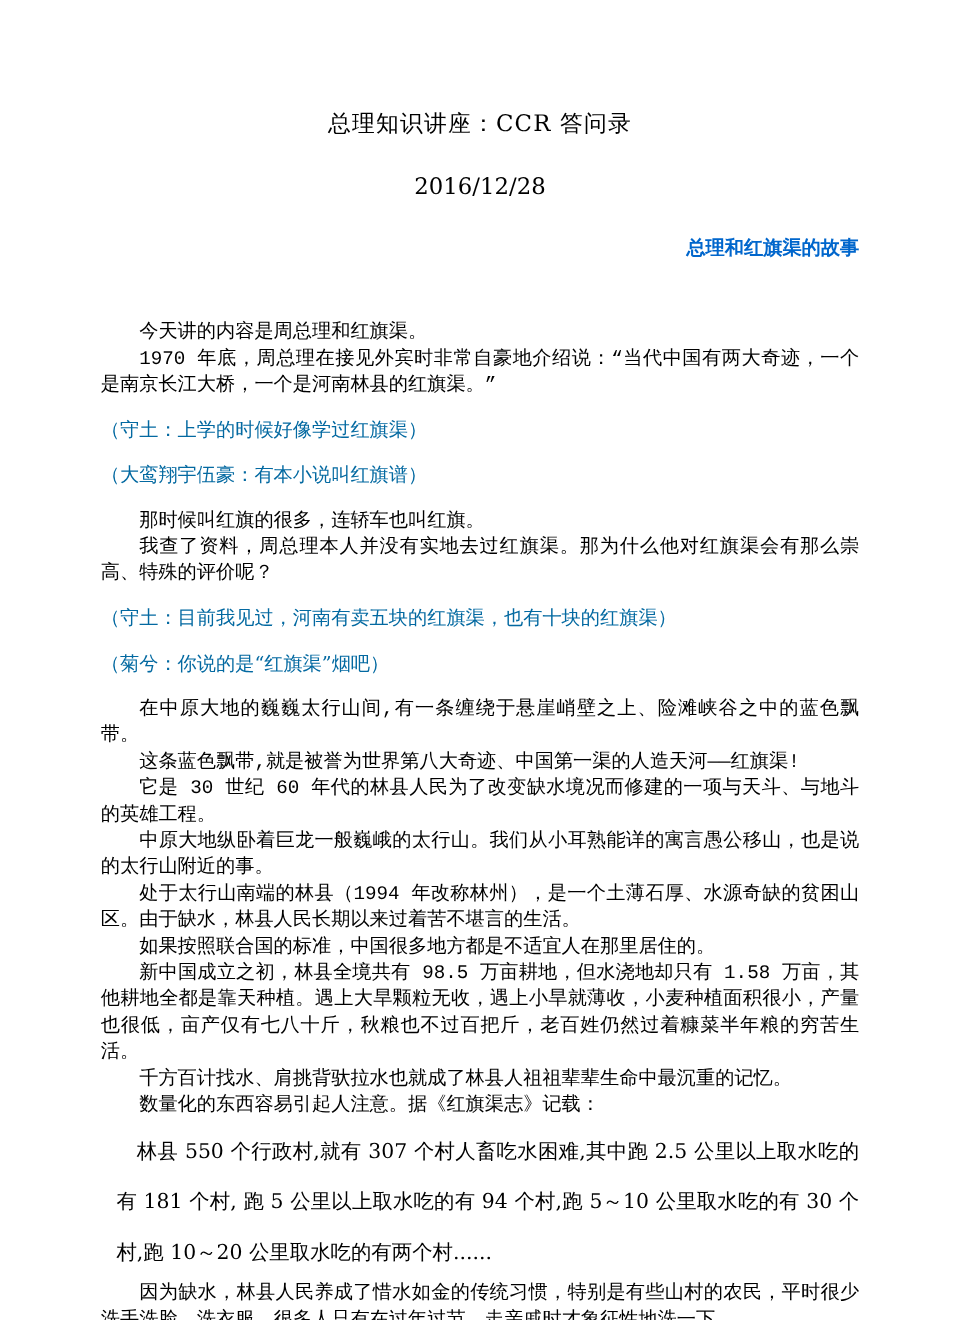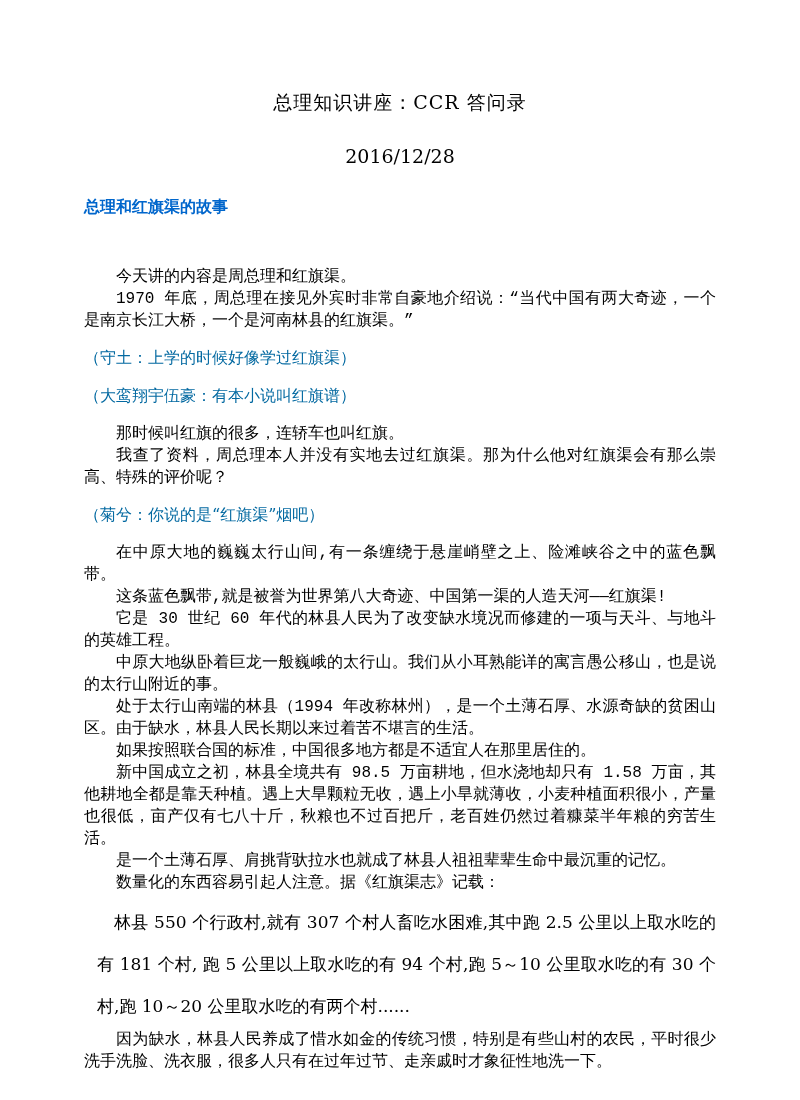--- a/index.html
+++ b/index.html
@@ -29,21 +29,21 @@
     margin: 0 0 29px 0;
   }
   .doc-date {
     font-size: 19px;
     text-align: center;
     margin: 0 0 30px 0;
   }
   .doc-subtitle {
     font-size: 16px;
     font-weight: bold;
-    text-align: left;
+    text-align: right;
     color: #0066cc;
     margin: 0 0 48px 0;
   }
   p.body-para {
     font-size: 16px;
     line-height: 22px;
     margin: 0;
     text-indent: 2em;
     text-align: justify;
     font-family: Liberation Mono, monospace;
@@ -77,29 +77,30 @@
 
   <p class="body-para">今天讲的内容是周总理和红旗渠。</p>
   <p class="body-para">1970 年底，周总理在接见外宾时非常自豪地介绍说：“当代中国有两大奇迹，一个是南京长江大桥，一个是河南林县的红旗渠。”</p>
 
   <p class="reader-comment">（守土：上学的时候好像学过红旗渠）</p>
   <p class="reader-comment">（大鸾翔宇伍豪：有本小说叫红旗谱）</p>
 
   <p class="body-para">那时候叫红旗的很多，连轿车也叫红旗。</p>
   <p class="body-para">我查了资料，周总理本人并没有实地去过红旗渠。那为什么他对红旗渠会有那么崇高、特殊的评价呢？</p>
 
+  <p class="reader-comment">（守土：目前我见过，河南有卖五块的红旗渠，也有十块的红旗渠）</p>
   <p class="reader-comment">（菊兮：你说的是“红旗渠”烟吧）</p>
 
   <p class="body-para">在中原大地的巍巍太行山间,有一条缠绕于悬崖峭壁之上、险滩峡谷之中的蓝色飘带。</p>
   <p class="body-para">这条蓝色飘带,就是被誉为世界第八大奇迹、中国第一渠的人造天河——红旗渠!</p>
   <p class="body-para">它是 30 世纪 60 年代的林县人民为了改变缺水境况而修建的一项与天斗、与地斗的英雄工程。</p>
   <p class="body-para">中原大地纵卧着巨龙一般巍峨的太行山。我们从小耳熟能详的寓言愚公移山，也是说的太行山附近的事。</p>
   <p class="body-para">处于太行山南端的林县（1994 年改称林州），是一个土薄石厚、水源奇缺的贫困山区。由于缺水，林县人民长期以来过着苦不堪言的生活。</p>
   <p class="body-para">如果按照联合国的标准，中国很多地方都是不适宜人在那里居住的。</p>
   <p class="body-para">新中国成立之初，林县全境共有 98.5 万亩耕地，但水浇地却只有 1.58 万亩，其他耕地全都是靠天种植。遇上大旱颗粒无收，遇上小旱就薄收，小麦种植面积很小，产量也很低，亩产仅有七八十斤，秋粮也不过百把斤，老百姓仍然过着糠菜半年粮的穷苦生活。</p>
-  <p class="body-para">是一个土薄石厚、肩挑背驮拉水也就成了林县人祖祖辈辈生命中最沉重的记忆。</p>
+  <p class="body-para">千方百计找水、肩挑背驮拉水也就成了林县人祖祖辈辈生命中最沉重的记忆。</p>
   <p class="body-para">数量化的东西容易引起人注意。据《红旗渠志》记载：</p>
 
   <p class="quote-excerpt">林县 550 个行政村,就有 307 个村人畜吃水困难,其中跑 2.5 公里以上取水吃的有 181 个村, 跑 5 公里以上取水吃的有 94 个村,跑 5～10 公里取水吃的有 30 个村,跑 10～20 公里取水吃的有两个村......</p>
 
   <p class="body-para">因为缺水，林县人民养成了惜水如金的传统习惯，特别是有些山村的农民，平时很少洗手洗脸、洗衣服，很多人只有在过年过节、走亲戚时才象征性地洗一下。</p>
 
 </div>
 
 </body></html>

